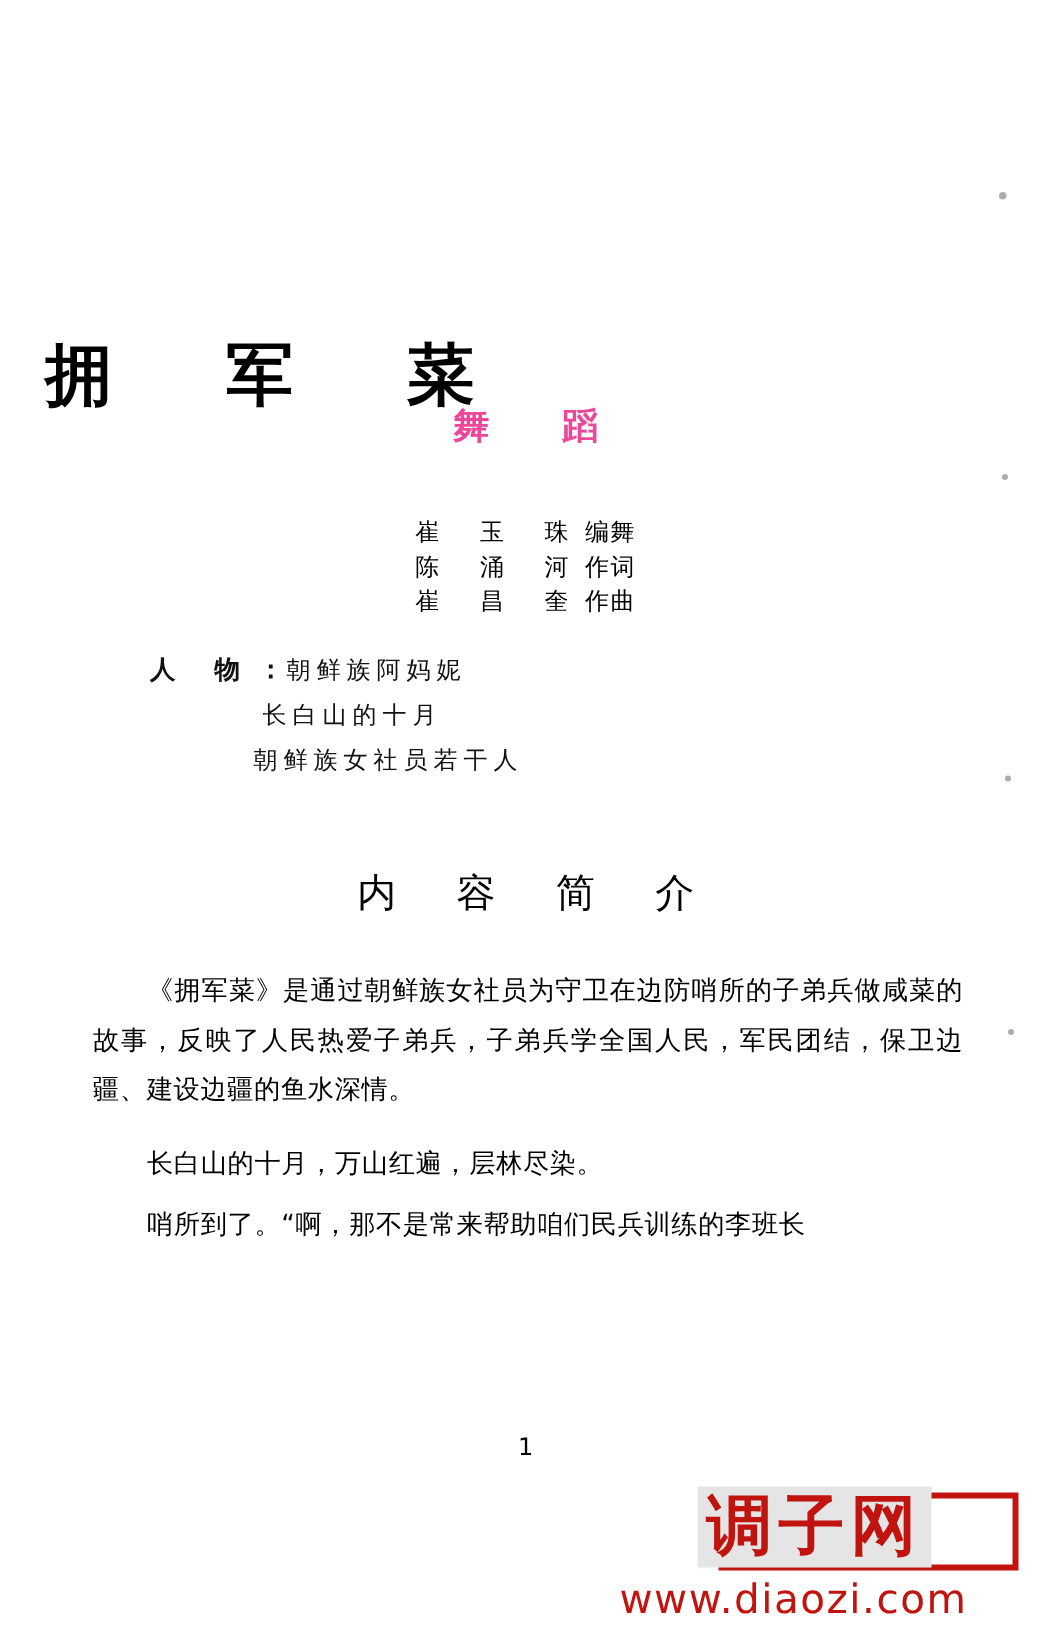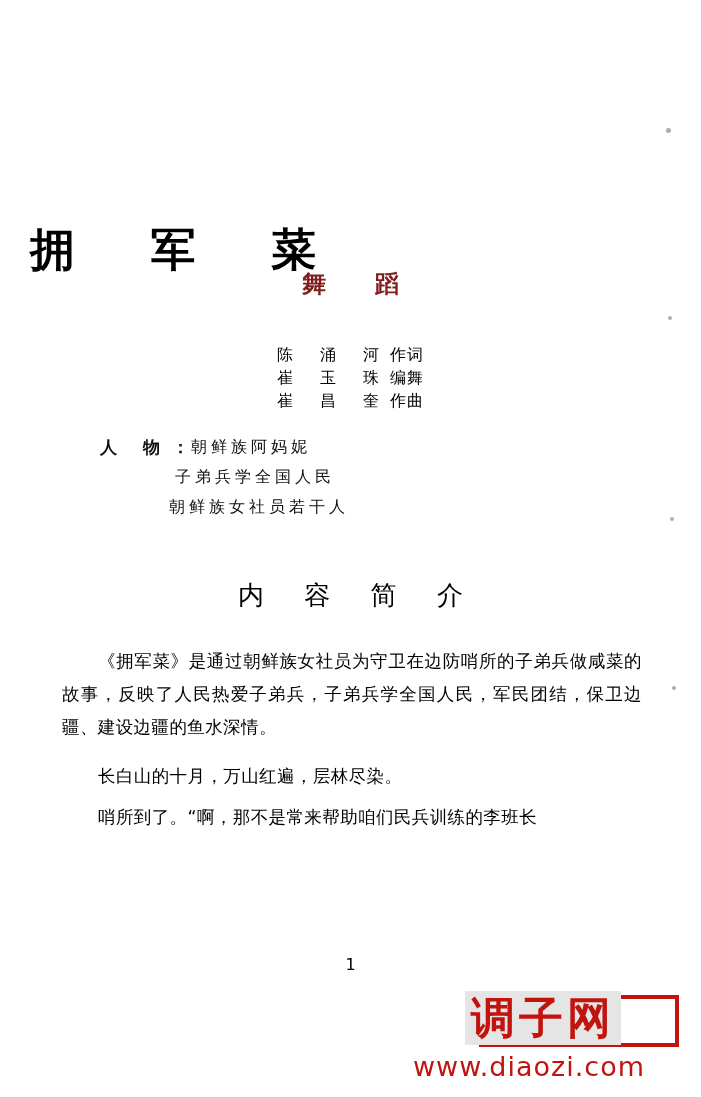--- a/index.html
+++ b/index.html
@@ -40,21 +40,21 @@
     position: absolute;
     top: 268px;
     left: 0;
     width: 701px;
     text-align: center;
     font-family: "DejaVu Serif", "Liberation Serif", serif;
     font-weight: bold;
     font-size: 24px;
     letter-spacing: 20px;
     text-indent: 20px;
-    color: #7f1d1d;
+    color: #ec4899;
   }
 
   
   .credits {
     position: absolute;
     top: 343px;
     left: 0;
     width: 701px;
     text-align: center;
     font-size: 16px;
@@ -215,33 +215,33 @@
   <div class="speck" style="left:666px; top:128px; width:5px; height:5px; border-radius:50%;"></div>
   <div class="speck" style="left:668px; top:316px; width:4px; height:4px; border-radius:50%;"></div>
   <div class="speck" style="left:670px; top:517px; width:4px; height:4px; border-radius:50%;"></div>
   <div class="speck" style="left:672px; top:686px; width:4px; height:4px; border-radius:50%;"></div>
 
   <h1 class="title">拥 军 菜</h1>
 
   <div class="subtitle">舞 蹈</div>
 
   <div class="credits">
+    <div class="credit-line"><span class="credit-name">崔 玉 珠</span><span class="credit-role">编舞</span></div>
     <div class="credit-line"><span class="credit-name">陈 涌 河</span><span class="credit-role">作词</span></div>
-    <div class="credit-line"><span class="credit-name">崔 玉 珠</span><span class="credit-role">编舞</span></div>
     <div class="credit-line"><span class="credit-name">崔 昌 奎</span><span class="credit-role">作曲</span></div>
   </div>
 
   <div class="characters">
     <div class="char-first">
       <span class="char-label">人 物</span>
         <span class="char-colon">：</span>
         <span class="char-value">朝鲜族阿妈妮</span>
     </div>
     <div class="char-rest">
-      <div>子弟兵学全国人民</div>
+      <div>长白山的十月</div>
       <div class="indent-less">朝鲜族女社员若干人</div>
     </div>
   </div>
 
   <div class="section-heading">内 容 简 介</div>
 
   <div class="body-text">
     <p class="para indent">《拥军菜》是通过朝鲜族女社员为守卫在边防哨所的子弟兵做咸菜的故事，反映了人民热爱子弟兵，子弟兵学全国人民，军民团结，保卫边疆、建设边疆的鱼水深情。</p>
     <p class="para indent gap">长白山的十月，万山红遍，层林尽染。</p>
     <p class="para indent">哨所到了。“啊，那不是常来帮助咱们民兵训练的李班长</p>

